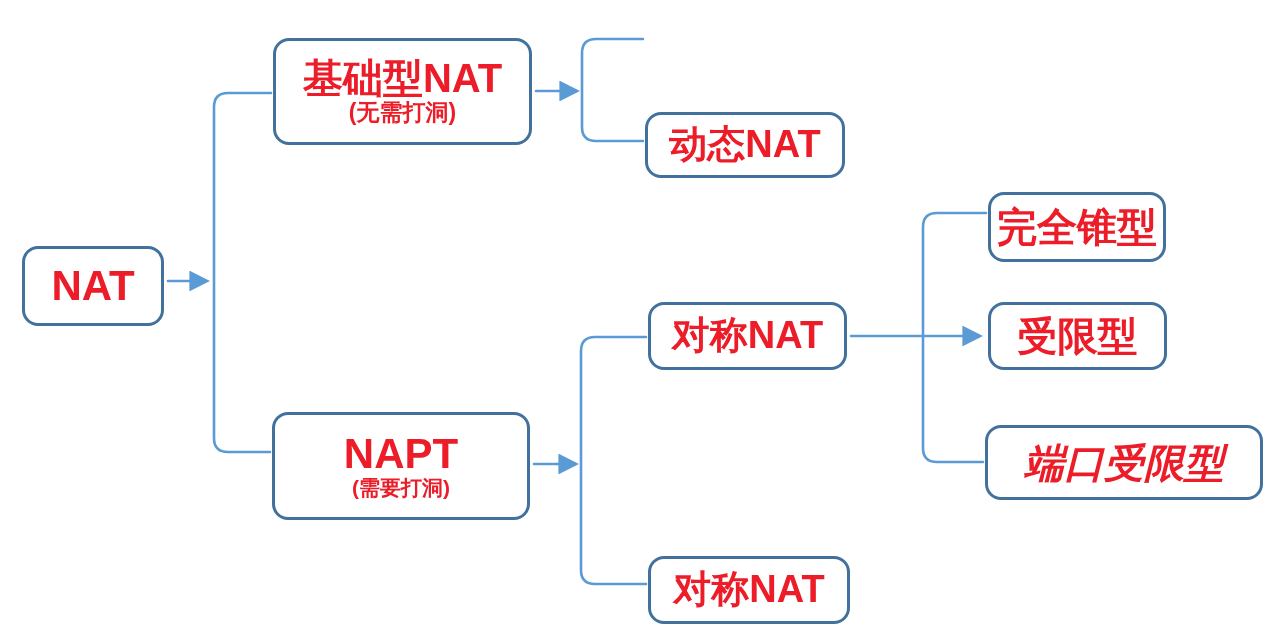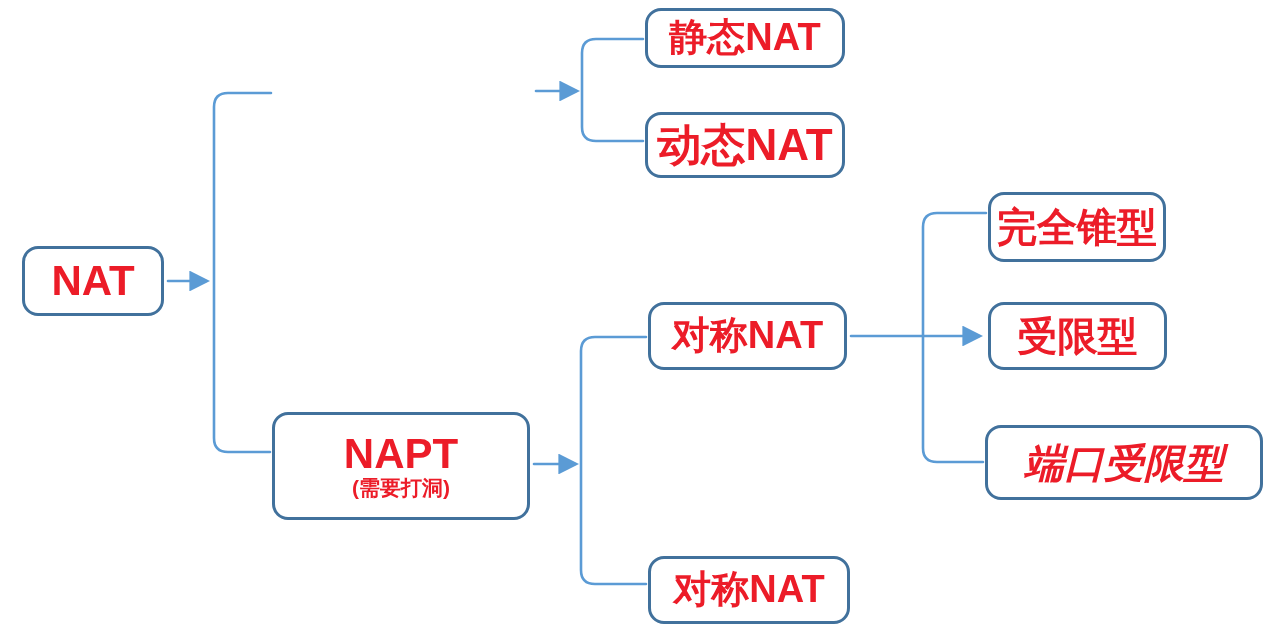--- a/index.html
+++ b/index.html
@@ -67,31 +67,32 @@
     <path class="edge" d="M536,91 L576,91" marker-end="url(#arrow)"></path>
     <path class="edge" d="M643,39 H596 Q582,39 582,53 V127 Q582,141 596,141 H643"></path>
 
     <path class="edge" d="M534,464 L575,464" marker-end="url(#arrow)"></path>
     <path class="edge" d="M646,337 H595 Q581,337 581,351 V570 Q581,584 595,584 H646"></path>
 
     <path class="edge" d="M851,336 L979,336" marker-end="url(#arrow)"></path>
     <path class="edge" d="M986,213 H937 Q923,213 923,227 V448 Q923,462 937,462 H983"></path>
   </svg>
 
-  <div class="node" style="left:22px; top:246px; width:142px; height:70px;">
+  <div class="node" style="left:22px; top:246px; width:142px; height:80px;">
     <span class="label" style="font-size:42px;">NAT</span>
   </div>
 
-
-  <div class="node" style="left:645px; top:8px; width:200px; height:60px;">
-    <span class="label" style="font-size:38px;">静态NAT</span>
+  <div class="node" style="left:273px; top:38px; width:259px; height:107px;">
+    <span class="label" style="font-size:40px;">基础型NAT</span>
+    <span class="sublabel" style="font-size:23px;">(无需打洞)</span>
   </div>
 
+
   <div class="node" style="left:645px; top:112px; width:200px; height:66px;">
-    <span class="label" style="font-size:44px;">动态NAT</span>
+    <span class="label" style="font-size:38px;">动态NAT</span>
   </div>
 
   <div class="node" style="left:272px; top:412px; width:258px; height:108px;">
     <span class="label" style="font-size:42px;">NAPT</span>
     <span class="sublabel" style="font-size:21px;">(需要打洞)</span>
   </div>
 
   <div class="node" style="left:648px; top:302px; width:199px; height:68px;">
     <span class="label" style="font-size:38px;">对称NAT</span>
   </div>

